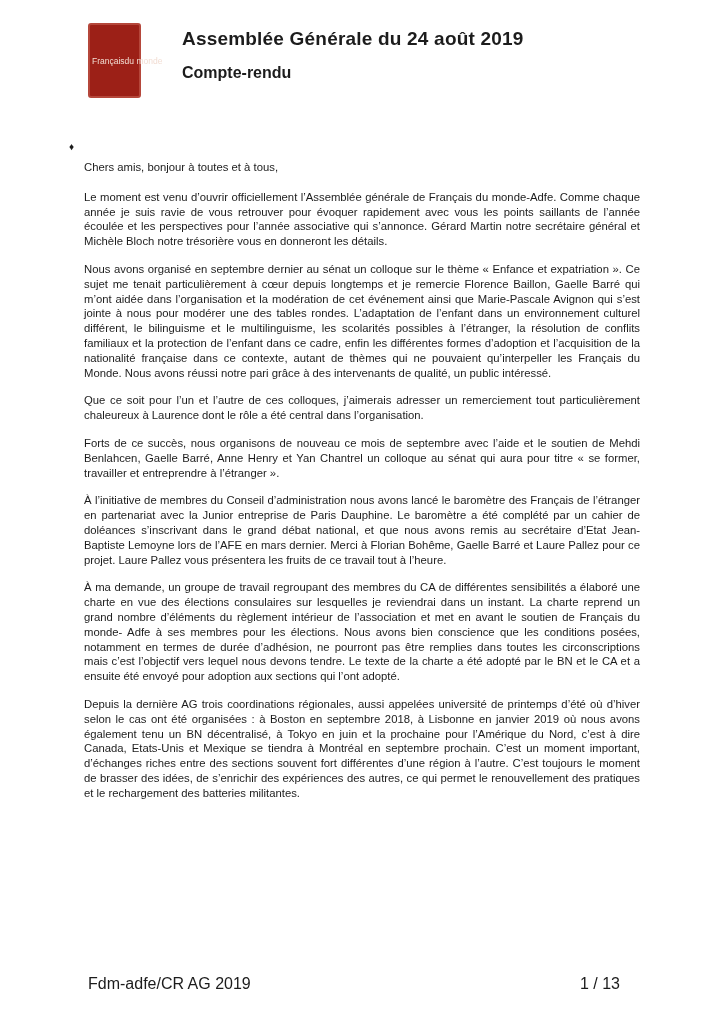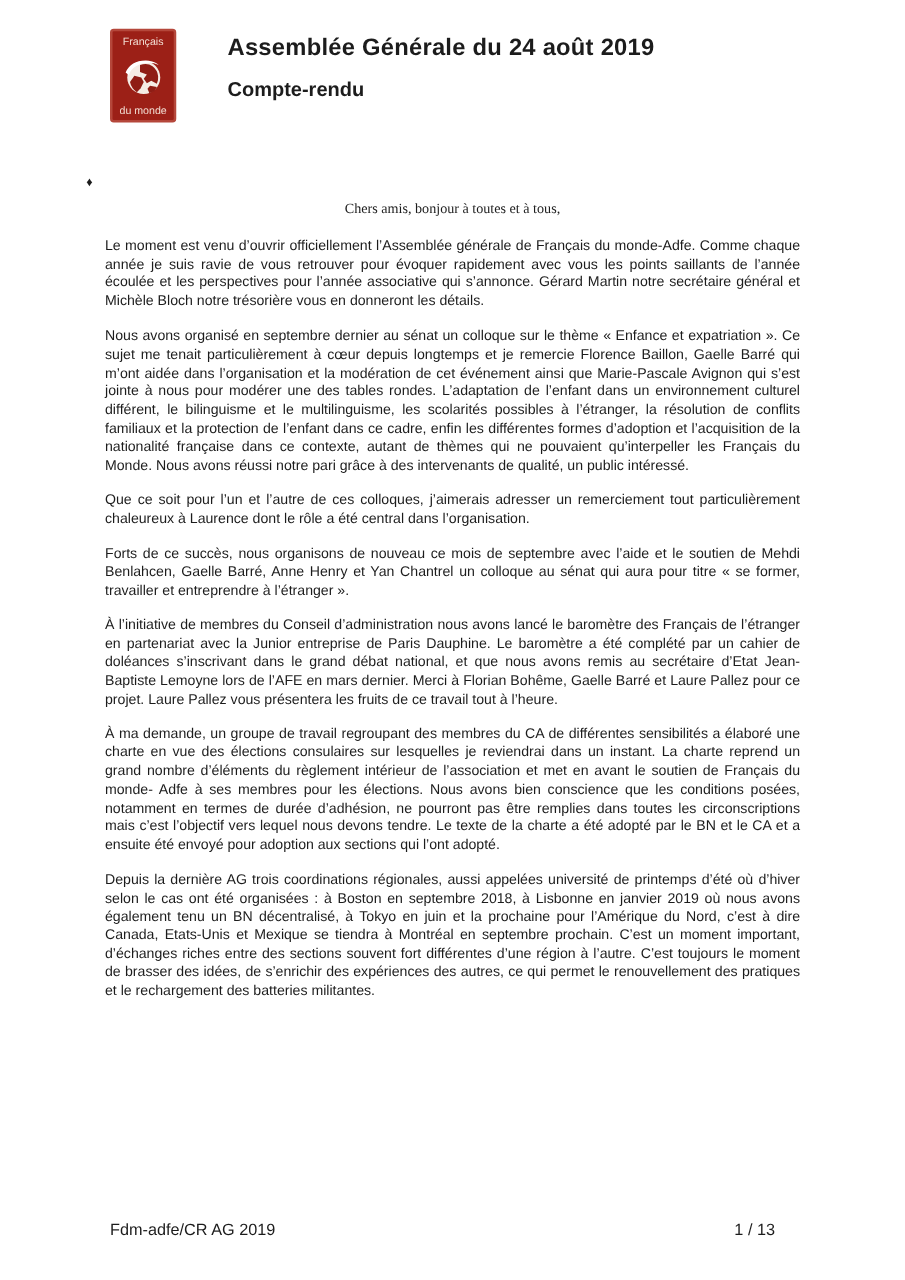--- a/index.html
+++ b/index.html
@@ -19,21 +19,21 @@
   .logo {
     position: absolute;
     left: 88px;
     top: 23px;
     width: 53px;
     height: 75px;
     background: #9c2017;
     border: 2px solid #b5473b;
     border-radius: 3px;
     display: flex;
-    flex-direction: column;
+    flex-direction: row;
     align-items: center;
     justify-content: space-between;
     padding: 4px 2px 3px;
   }
   .logo-text {
     color: #f2ddd3;
     font-size: 8.5px;
     line-height: 9px;
     white-space: nowrap;
   }
@@ -77,31 +77,31 @@
     left: -15px;
     top: 0;
     font-size: 10px;
   }
   .content p {
     font-size: 11.3px;
     line-height: 14.8px;
     text-align: justify;
     margin-bottom: 13px;
   }
-  .content p.salutation { text-align: center; margin-bottom: 15px; font-family: Liberation Serif, serif; }
+  .content p.salutation { text-align: left; margin-bottom: 15px; }
 
   
   .footer {
     position: absolute;
     left: 88px;
     right: 104px;
     top: 977px;
     display: flex;
     justify-content: space-between;
-    font-size: 13px;
+    font-size: 16px;
     line-height: 13px;
     align-items: center;
   }
 </style>
 </head>
 <body>
 
 <div class="page">
 
   <div class="logo">

